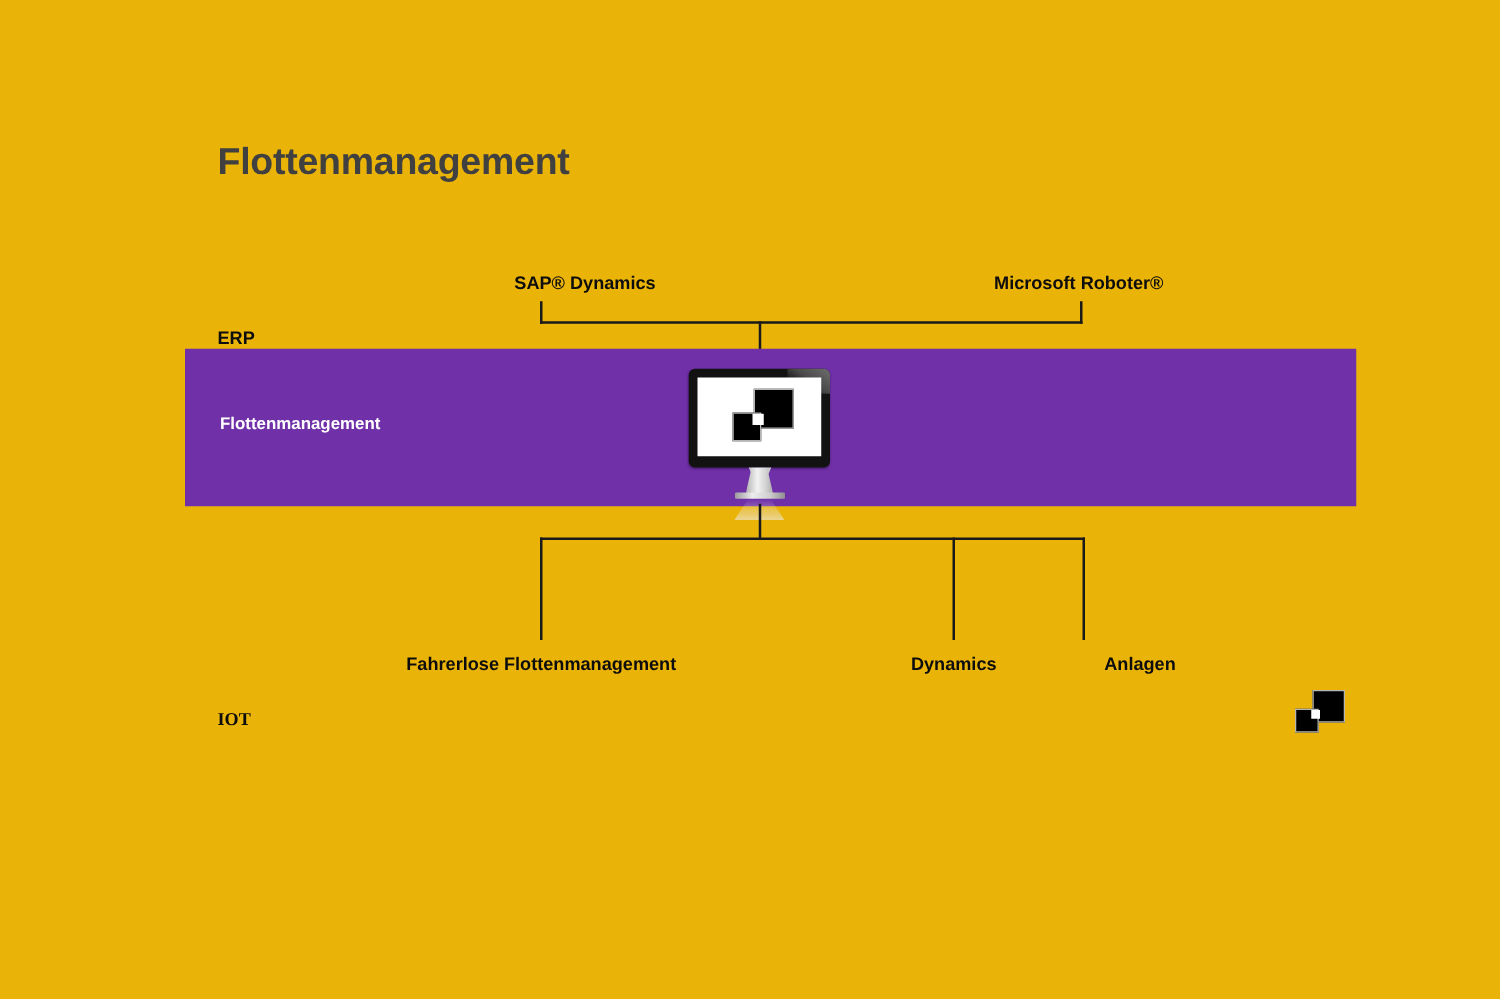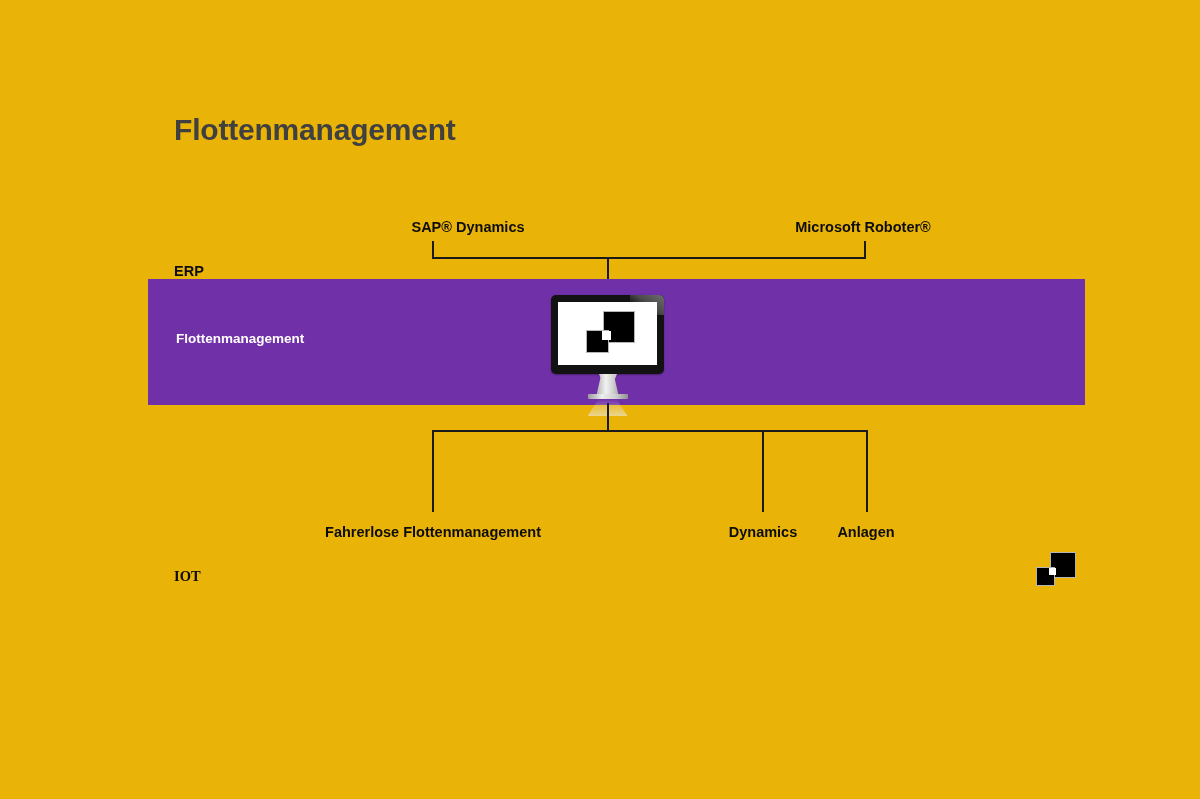--- a/index.html
+++ b/index.html
@@ -48,21 +48,21 @@
     font-size: 14.5px;
     font-weight: bold;
     color: #0d0d0d;
     white-space: nowrap;
     transform: translateX(-50%);
   }
   .node-label.sap       { left: 468px; top: 219px; }
   .node-label.dynamics  { left: 863px; top: 219px; }
   .node-label.fts       { left: 433px; top: 524px; }
   .node-label.roboter   { left: 763px; top: 524px; }
-  .node-label.anlagen   { left: 866px; top: 524px; text-align: center; }
+  .node-label.anlagen   { left: 912px; top: 524px; text-align: center; }
 
   
   .line {
     position: absolute;
     background: #1a1a1a;
   }
   .line.h { height: 2px; }
   .line.v { width: 2px; }
 
   

